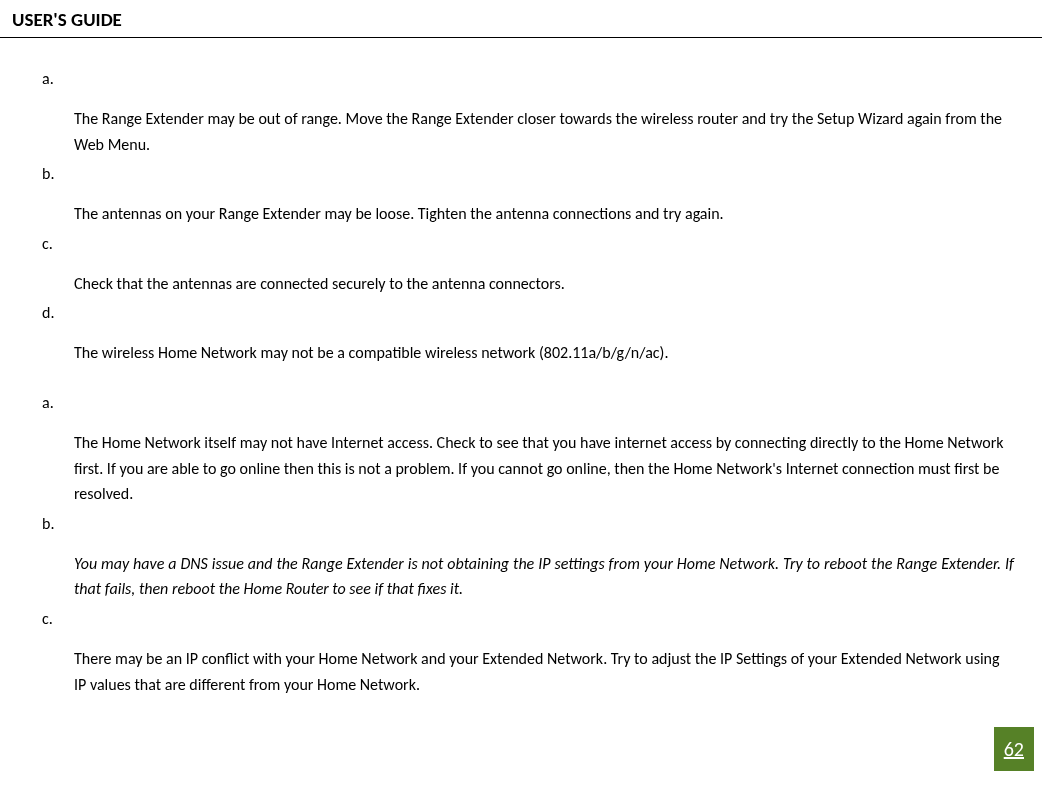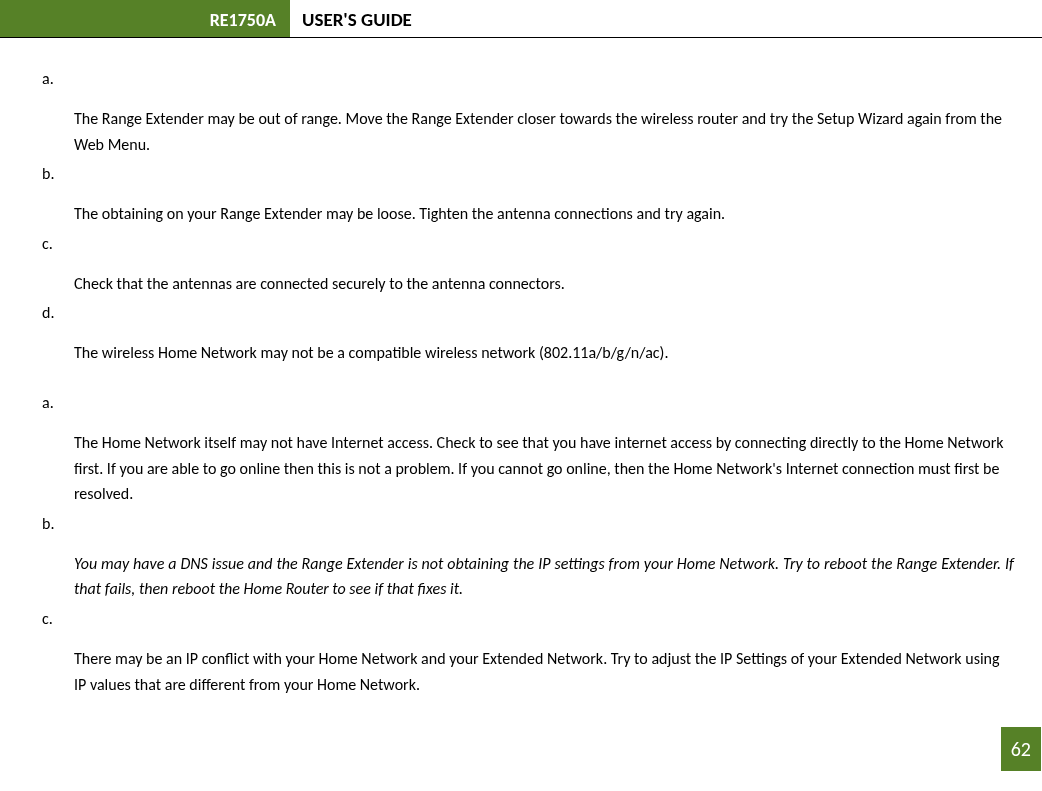--- a/index.html
+++ b/index.html
@@ -65,50 +65,48 @@
     .list-item .text {
       flex: 1;
       margin-top: 40px;
     }
     .list-item.justify .text {
       text-align: justify;
       font-style: italic;
     }
     .page-number-box {
       position: absolute;
-      right: 1px;
+      right: 8px;
       bottom: 20px;
       background: #568127;
       color: #fff;
       font-size: 20px;
       padding: 10px 10px;
       min-width: 40px;
       text-align: center;
+      text-decoration: underline;
     }
   </style>
 </head>
 <body>
 
 <div class="header">
-  <div class="header-badge">
-    <span>RE1750A</span>
-  </div>
   <div class="header-title">USER'S GUIDE</div>
 </div>
 
 <div class="content">
 
   <div class="list-block">
     <div class="list-item">
       <div class="marker">a.</div>
       <div class="text">The Range Extender may be out of range. Move the Range Extender closer towards the wireless router and try the Setup Wizard again from the Web Menu.</div>
     </div>
     <div class="list-item">
       <div class="marker">b.</div>
-      <div class="text">The obtaining on your Range Extender may be loose. Tighten the antenna connections and try again.</div>
+      <div class="text">The antennas on your Range Extender may be loose. Tighten the antenna connections and try again.</div>
     </div>
     <div class="list-item">
       <div class="marker">c.</div>
       <div class="text">Check that the antennas are connected securely to the antenna connectors.</div>
     </div>
     <div class="list-item">
       <div class="marker">d.</div>
       <div class="text">The wireless Home Network may not be a compatible wireless network (802.11a/b/g/n/ac).</div>
     </div>
   </div>

